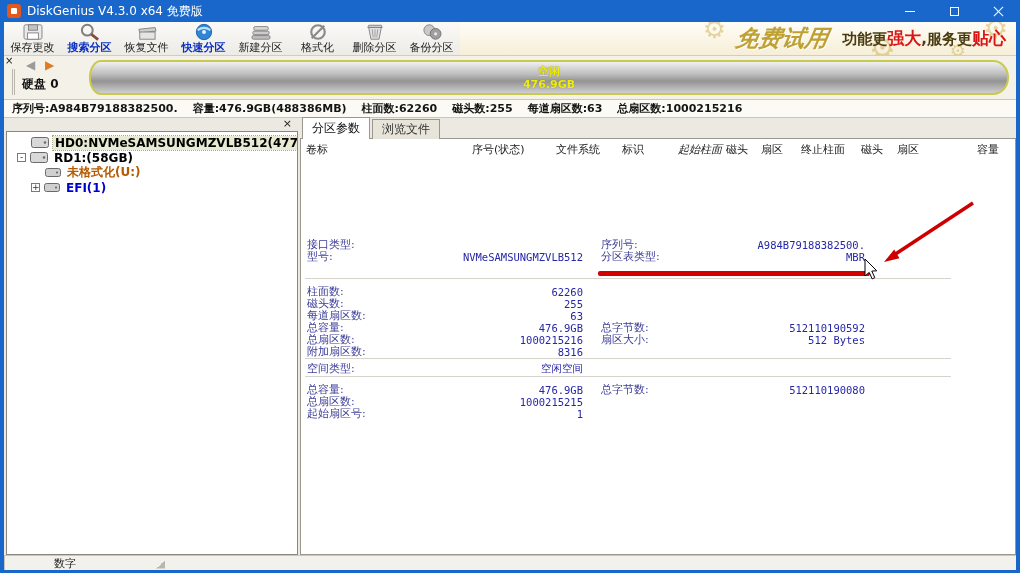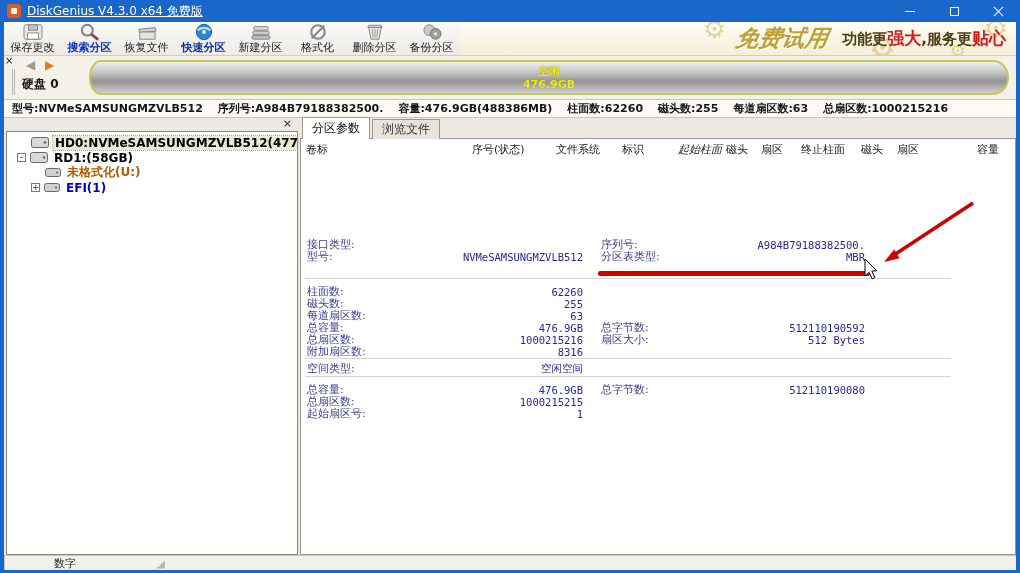--- a/index.html
+++ b/index.html
@@ -2,21 +2,21 @@
 <html><head>
 <meta charset="utf-8">
 <style>
   * { margin:0; padding:0; box-sizing:border-box; }
   html,body { width:1020px; height:573px; overflow:hidden;
     font-family:"DejaVu Sans", sans-serif; }
   .window { position:relative; width:1020px; height:573px; background:#1a67cb; }
 
   
   .titlebar { position:absolute; top:0; left:0; width:1020px; height:22px;
-    background:#1a67cb; display:flex; align-items:center; color:#fff; font-size:12px;text-decoration:underline; }
+    background:#1a67cb; display:flex; align-items:center; color:#fff; font-size:12px; }
   .app-icon { width:14px; height:14px; margin:0 6px 0 7px; border-radius:3px;
     background:#e2591f; position:relative; flex:0 0 auto; }
   .app-icon::after { content:""; position:absolute; left:4px; top:4px; width:6px; height:6px;
     background:#fff; border-radius:1px; }
   .title-text { flex:1; white-space:nowrap; }
   .win-controls { display:flex; height:100%; }
   .win-btn { width:44px; height:100%; display:flex; align-items:center; justify-content:center; }
   .glyph-min { width:10px; border-top:1px solid #fff; }
   .glyph-max { width:9px; height:9px; border:1px solid #fff; }
   .glyph-close { position:relative; width:11px; height:11px; }
@@ -245,21 +245,20 @@
         <span class="nav-fwd">▶</span>
       </span>
       <span class="disk-label">硬盘 0</span>
       <div class="cylinder">
         <div class="cyl-line">空闲</div>
         <div class="cyl-line">476.9GB</div>
       </div>
     </div>
 
     <div class="info-line" id="info-line">
-        <span class="info-pair"><span>型号:</span><span>NVMeSAMSUNGMZVLB512</span></span>
         <span class="info-pair"><span>序列号:</span><span>A984B79188382500.</span></span>
         <span class="info-pair"><span>容量:</span><span>476.9GB(488386MB)</span></span>
         <span class="info-pair"><span>柱面数:</span><span>62260</span></span>
         <span class="info-pair"><span>磁头数:</span><span>255</span></span>
         <span class="info-pair"><span>每道扇区数:</span><span>63</span></span>
         <span class="info-pair"><span>总扇区数:</span><span>1000215216</span></span>
       </div>
 
     <div class="main">
       <div class="left-col">

